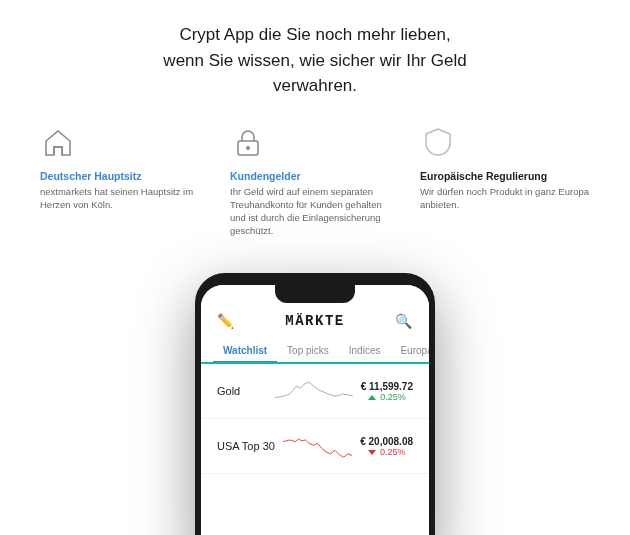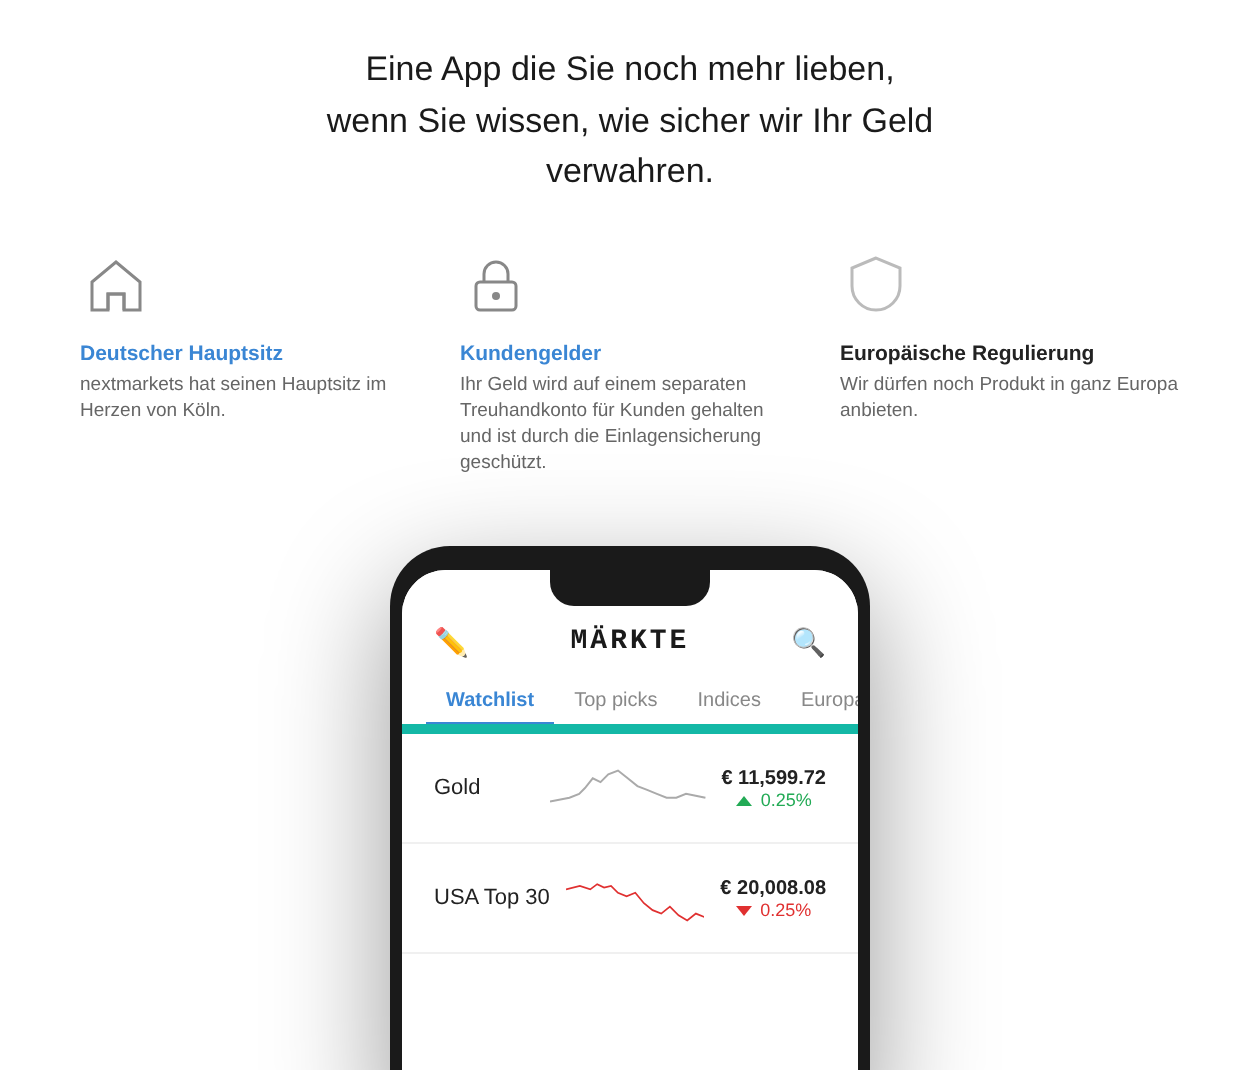--- a/index.html
+++ b/index.html
@@ -122,21 +122,21 @@
     }
     .app-bar-icon {
       font-size: 14px;
       color: #333;
     }
 
     
     .app-tabs {
       display: flex;
       padding: 0 12px;
-      border-bottom: 5px solid #14b8a6;
+      border-bottom: 2px solid #14b8a6;
       overflow: hidden;
     }
     .app-tab {
       font-size: 10px;
       padding: 6px 10px;
       color: #888;
       white-space: nowrap;
       position: relative;
     }
     .app-tab.active {
@@ -206,21 +206,21 @@
       vertical-align: middle;
     }
   </style>
 </head>
 <body>
 
 <div class="page">
 
   <div class="hero">
     <p class="hero-title">
-      <span>Eine App die Sie noch mehr lieben,</span><br>
+      <span>Crypt App die Sie noch mehr lieben,</span><br>
       <span>wenn Sie wissen, wie sicher wir Ihr Geld</span><br>
       <strong><span>verwahren.</span></strong>
     </p>
   </div>
 
   <div class="features">
 
     <div class="feature-item">
       <svg class="feature-icon" viewBox="0 0 36 36" fill="none">
         <path d="M6 16L18 6L30 16V30H22V22H14V30H6V16Z" stroke="#888" stroke-width="1.5" fill="none"></path>

